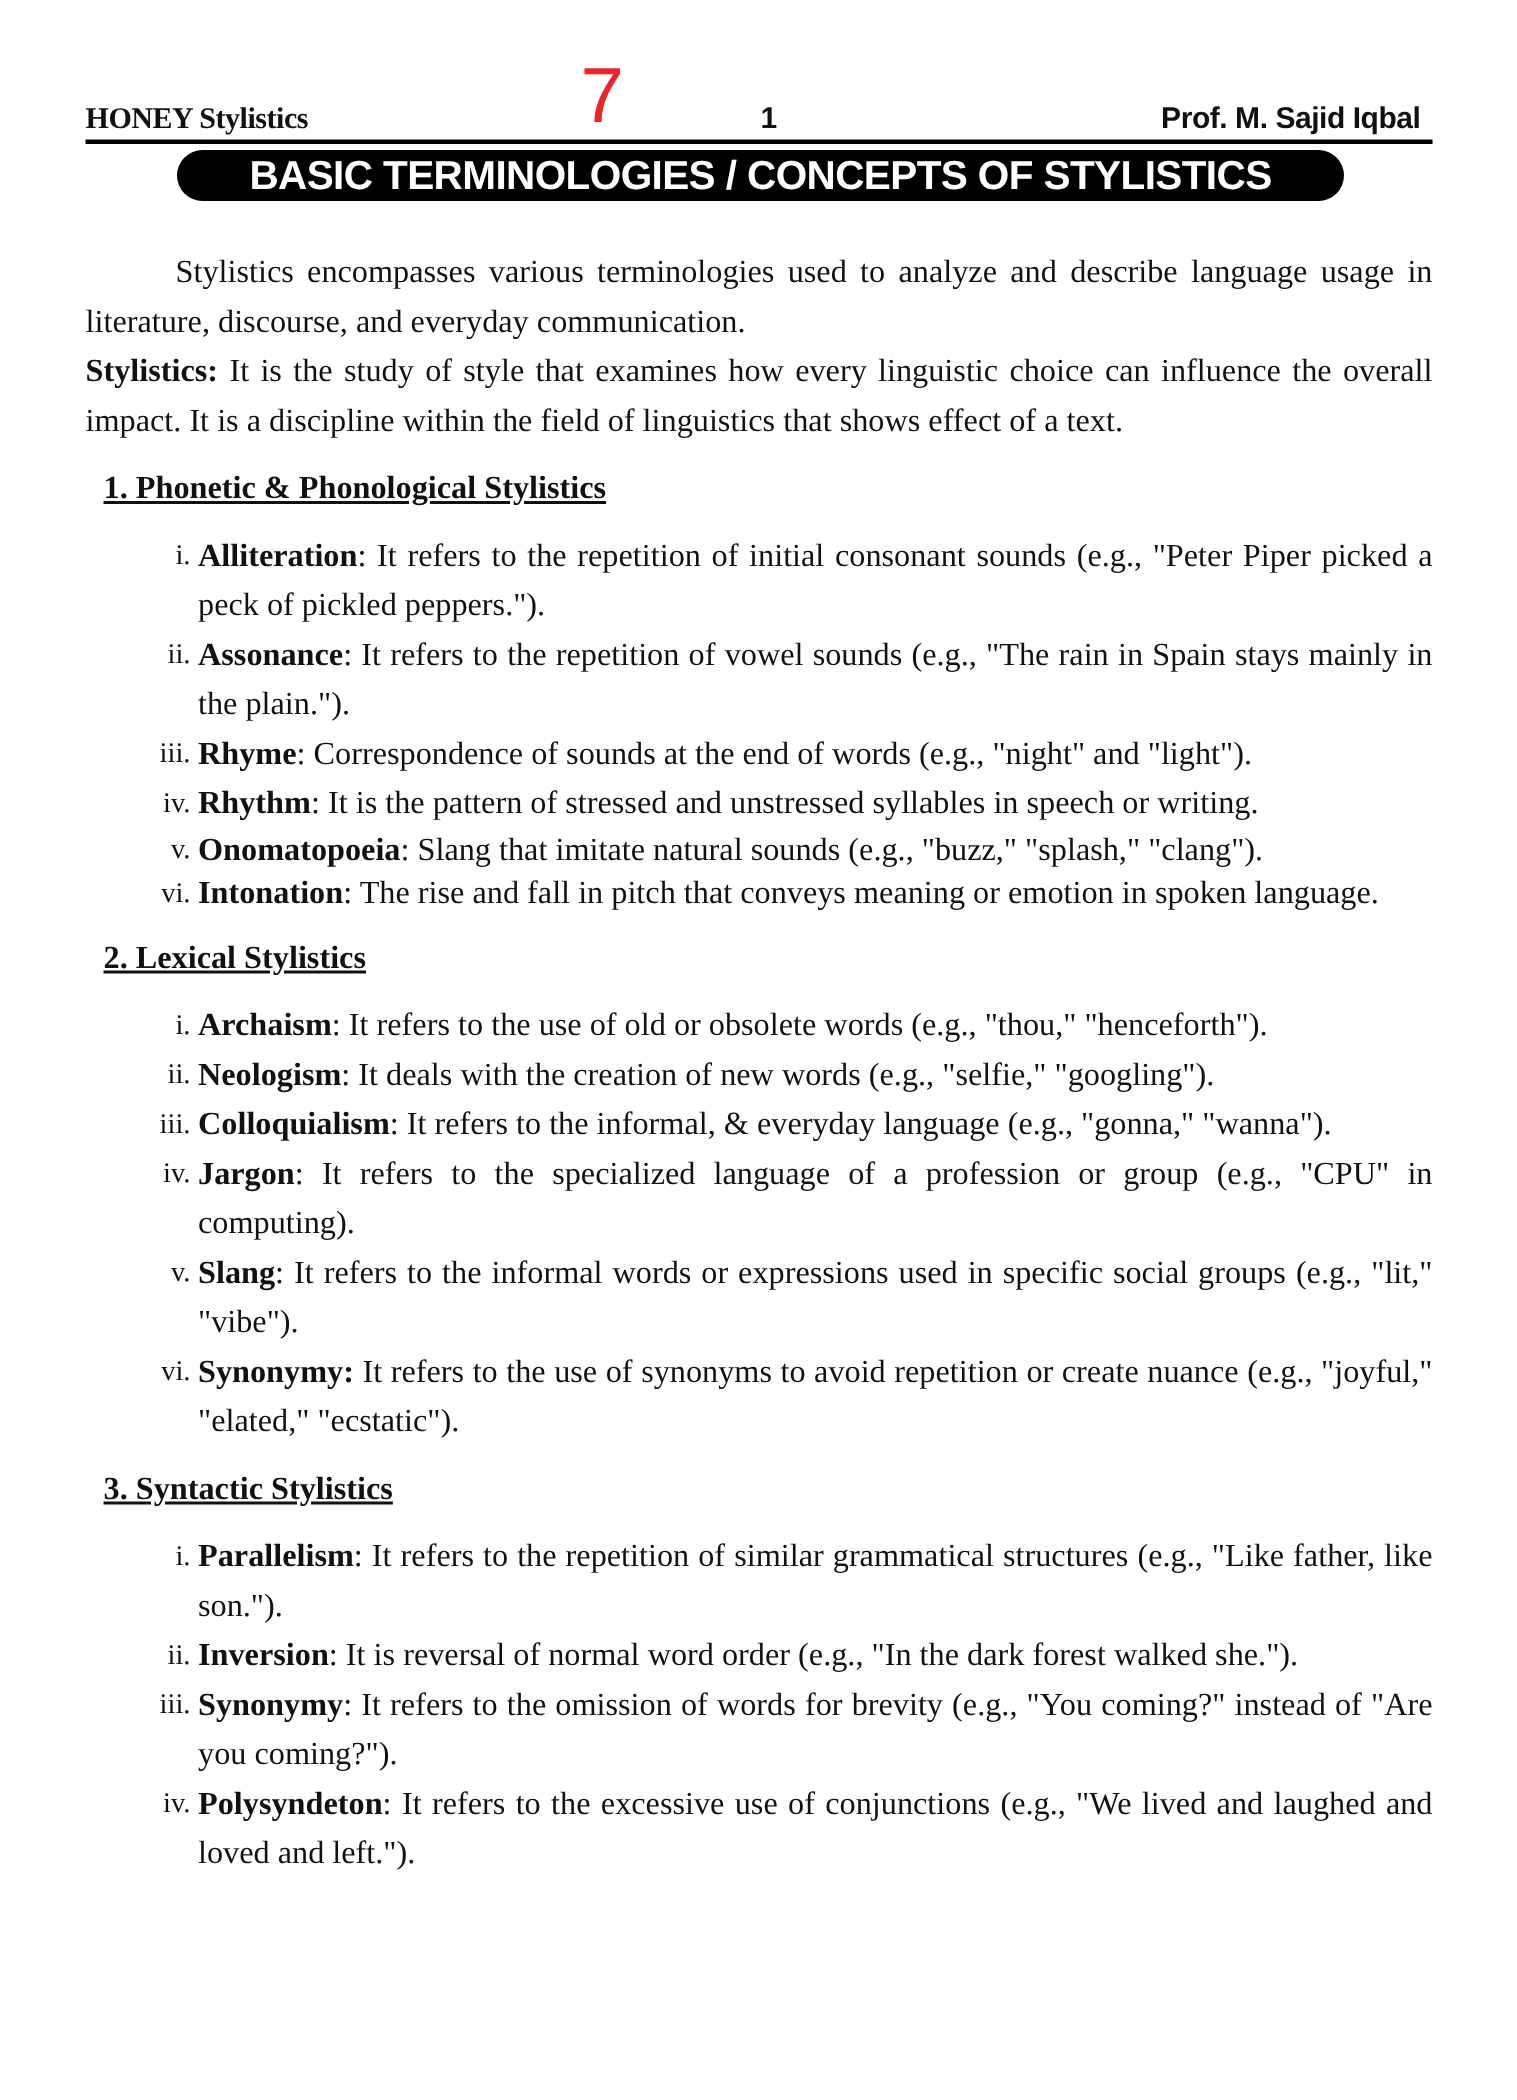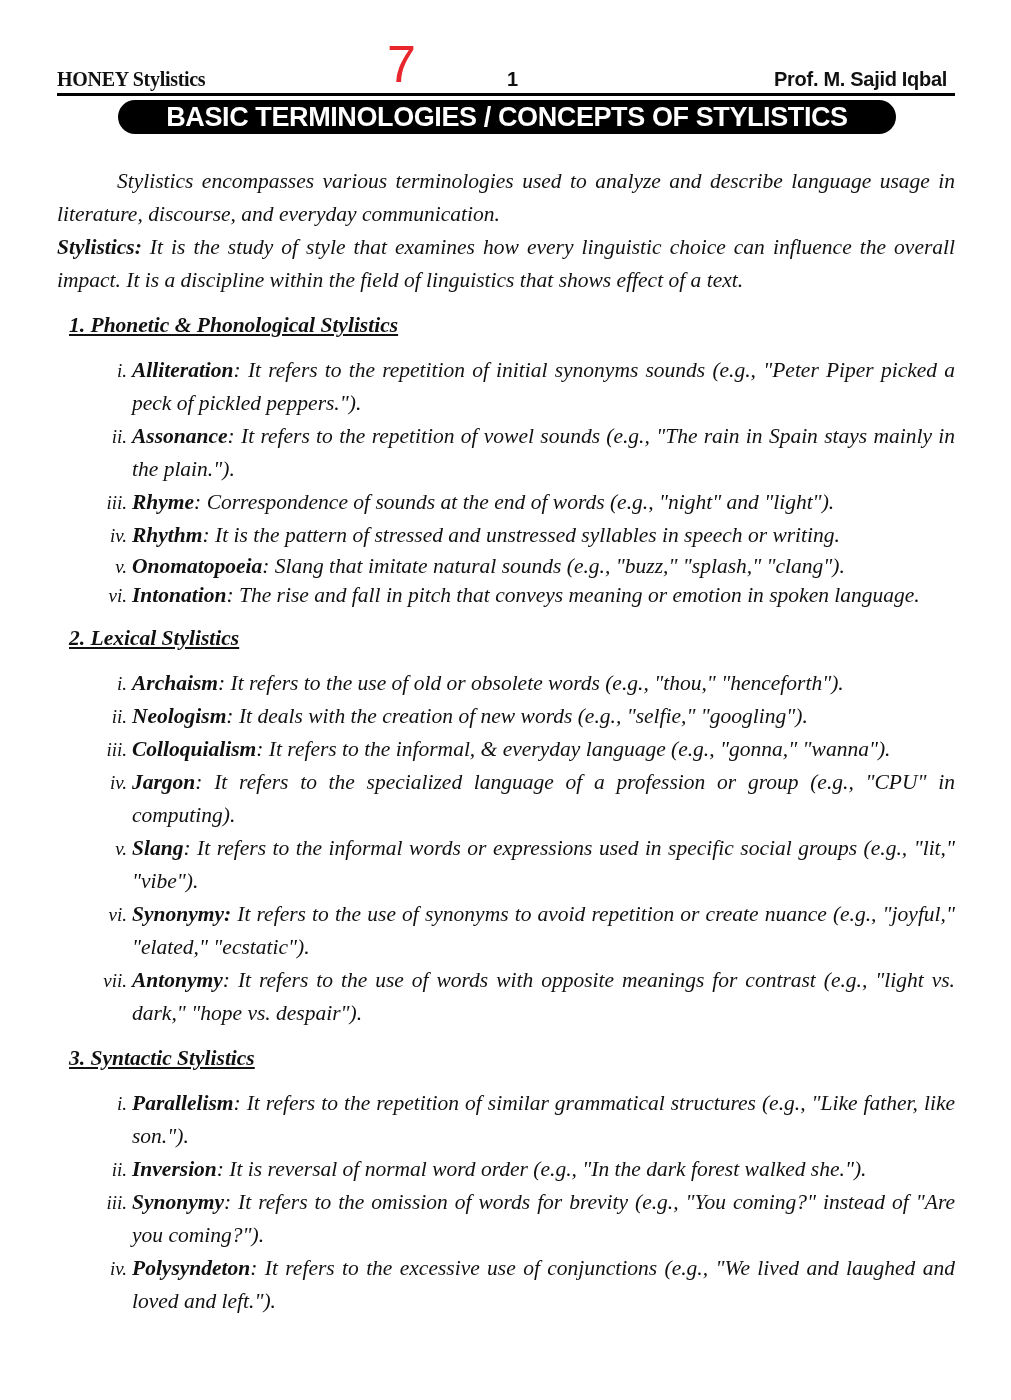--- a/index.html
+++ b/index.html
@@ -9,21 +9,21 @@
       font-family: "Liberation Sans", sans-serif; font-weight: bold; font-size: 20px; }
     .header .left { position: absolute; left: 0; top: 4px; letter-spacing: -0.3px; font-family: Liberation Serif, serif; }
     .header .mid-num { position: absolute; left: 450px; top: 4px; }
     .header .right { position: absolute; right: 8px; top: 4px; letter-spacing: -0.3px; }
     .header .red-num { position: absolute; left: 330px; top: -30px; font-size: 52px; color: #e8262b; font-weight: normal; }
     .rule { position: absolute; top: 93px; left: 0; width: 898px; height: 3px; background: #000; }
     .title-bar { position: absolute; top: 100px; left: 61px; width: 778px; height: 34px; background: #000;
       color: #fff; font-family: "Liberation Sans", sans-serif; font-weight: bold; font-size: 27px;
       text-align: center; line-height: 34px; letter-spacing: -0.4px; border-radius: 17px; }
     .body { position: absolute; top: 165px; left: 0; width: 898px;
-      font-family: "Liberation Serif", serif; font-size: 21.5px; line-height: 33px; font-style: italic; }
+      font-family: "Liberation Serif", serif; font-size: 21.5px; line-height: 33px; }
     p { margin: 0; text-align: justify; }
     .indent { text-indent: 60px; }
     .section-head { font-weight: bold; text-decoration: underline; margin: 12px; }
     .item { position: relative; padding-left: 75px; text-align: justify; margin: 0; }
     .item .num { position: absolute; left: 0; width: 70px; text-align: right; font-size: 19px; }
     b { font-weight: bold; }
     .tl { line-height: 29px; }
   </style>
 </head>
 <body>
@@ -37,37 +37,36 @@
   </div>
   <div class="rule"></div>
   <div class="title-bar">BASIC TERMINOLOGIES / CONCEPTS OF STYLISTICS</div>
 
   <div class="body">
     <p class="indent">Stylistics encompasses various terminologies used to analyze and describe language usage in literature, discourse, and everyday communication.</p>
     <p><b>Stylistics:</b><span> It is the study of style that examines how every linguistic choice can influence the overall impact. It is a discipline within the field of linguistics that shows effect of a text.</span></p>
 
     <div>
       <p class="section-head">1. Phonetic &amp; Phonological Stylistics</p>
-      <p class="item"><span class="num">i.</span><b>Alliteration</b><span>: It refers to the repetition of initial synonyms sounds (e.g., "Peter Piper picked a peck of pickled peppers.").</span></p>
+      <p class="item"><span class="num">i.</span><b>Alliteration</b><span>: It refers to the repetition of initial consonant sounds (e.g., "Peter Piper picked a peck of pickled peppers.").</span></p>
       <p class="item"><span class="num">ii.</span><b>Assonance</b><span>: It refers to the repetition of vowel sounds (e.g., "The rain in Spain stays mainly in the plain.").</span></p>
       <p class="item"><span class="num">iii.</span><b>Rhyme</b><span>: Correspondence of sounds at the end of words (e.g., "night" and "light").</span></p>
       <p class="item"><span class="num">iv.</span><b>Rhythm</b><span>: It is the pattern of stressed and unstressed syllables in speech or writing.</span></p>
       <p class="item tl"><span class="num">v.</span><b>Onomatopoeia</b><span>: Slang that imitate natural sounds (e.g., "buzz," "splash," "clang").</span></p>
       <p class="item tl"><span class="num">vi.</span><b>Intonation</b><span>: The rise and fall in pitch that conveys meaning or emotion in spoken language.</span></p>
     </div>
 
     <div>
       <p class="section-head">2. Lexical Stylistics</p>
       <p class="item"><span class="num">i.</span><b>Archaism</b><span>: It refers to the use of old or obsolete words (e.g., "thou," "henceforth").</span></p>
       <p class="item"><span class="num">ii.</span><b>Neologism</b><span>: It deals with the creation of new words (e.g., "selfie," "googling").</span></p>
       <p class="item"><span class="num">iii.</span><b>Colloquialism</b><span>: It refers to the informal, &amp; everyday language (e.g., "gonna," "wanna").</span></p>
       <p class="item"><span class="num">iv.</span><b>Jargon</b><span>: It refers to the specialized language of a profession or group (e.g., "CPU" in computing).</span></p>
       <p class="item"><span class="num">v.</span><b>Slang</b><span>: It refers to the informal words or expressions used in specific social groups (e.g., "lit," "vibe").</span></p>
       <p class="item"><span class="num">vi.</span><b>Synonymy:</b><span> It refers to the use of synonyms to avoid repetition or create nuance (e.g., "joyful," "elated," "ecstatic").</span></p>
-      <p class="item"><span class="num">vii.</span><b>Antonymy</b><span>: It refers to the use of words with opposite meanings for contrast (e.g., "light vs. dark," "hope vs. despair").</span></p>
     </div>
 
     <div>
       <p class="section-head">3. Syntactic Stylistics</p>
       <p class="item"><span class="num">i.</span><b>Parallelism</b><span>: It refers to the repetition of similar grammatical structures (e.g., "Like father, like son.").</span></p>
       <p class="item"><span class="num">ii.</span><b>Inversion</b><span>: It is reversal of normal word order (e.g., "In the dark forest walked she.").</span></p>
       <p class="item"><span class="num">iii.</span><b>Synonymy</b><span>: It refers to the omission of words for brevity (e.g., "You coming?" instead of "Are you coming?").</span></p>
       <p class="item"><span class="num">iv.</span><b>Polysyndeton</b><span>: It refers to the excessive use of conjunctions (e.g., "We lived and laughed and loved and left.").</span></p>
     </div>
   </div>

